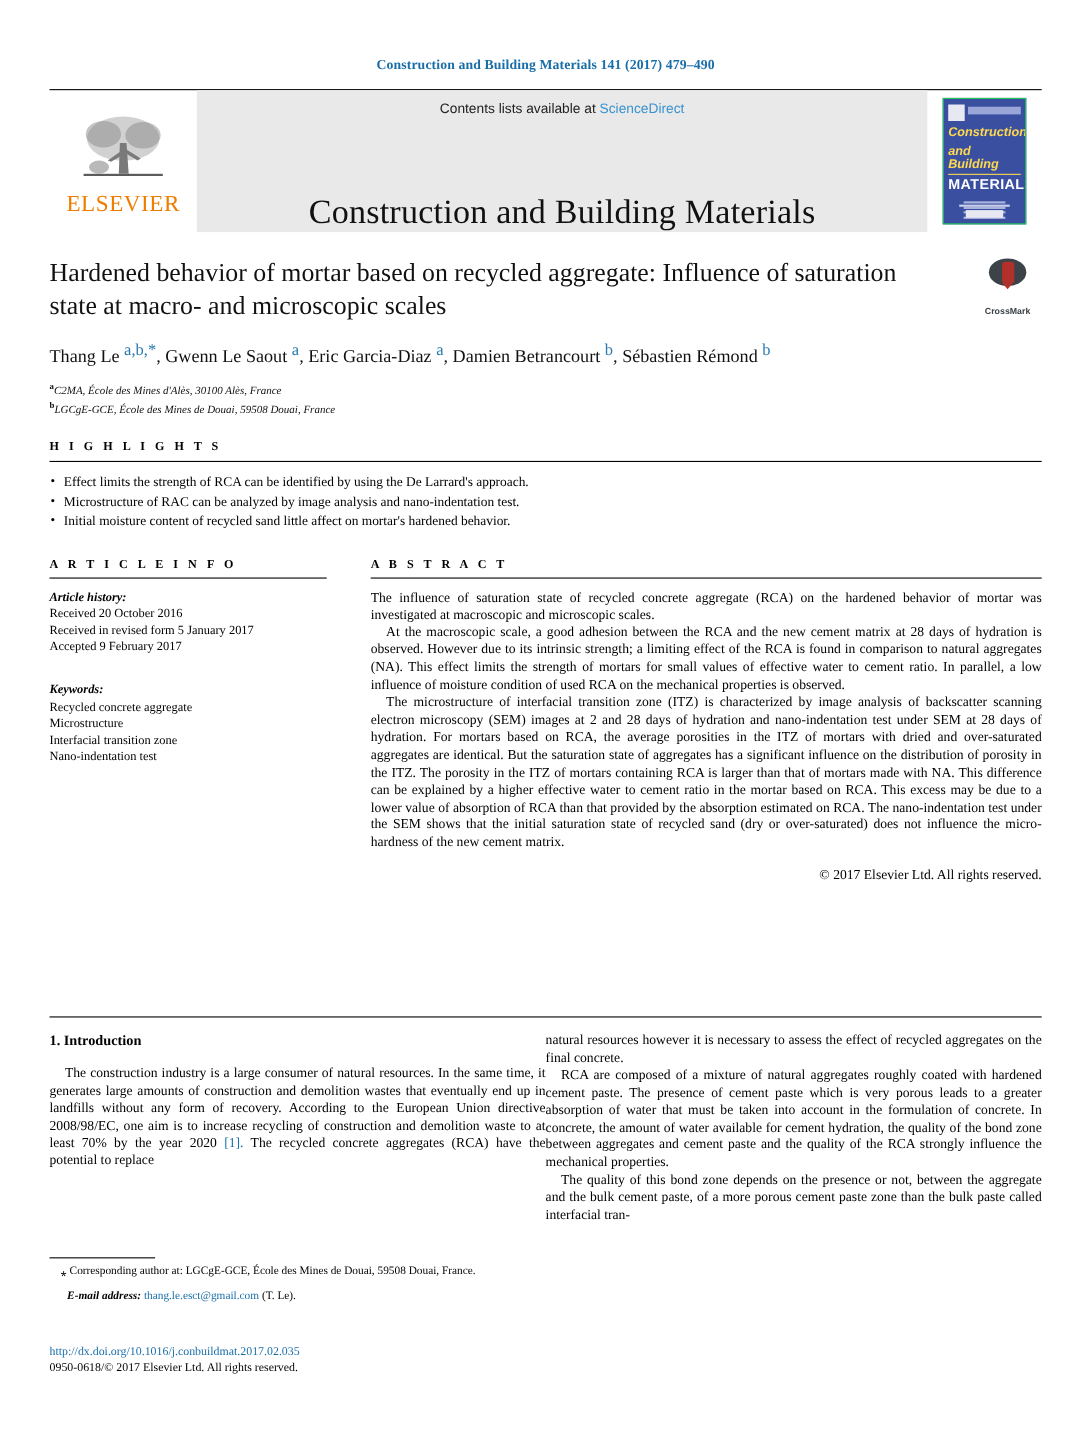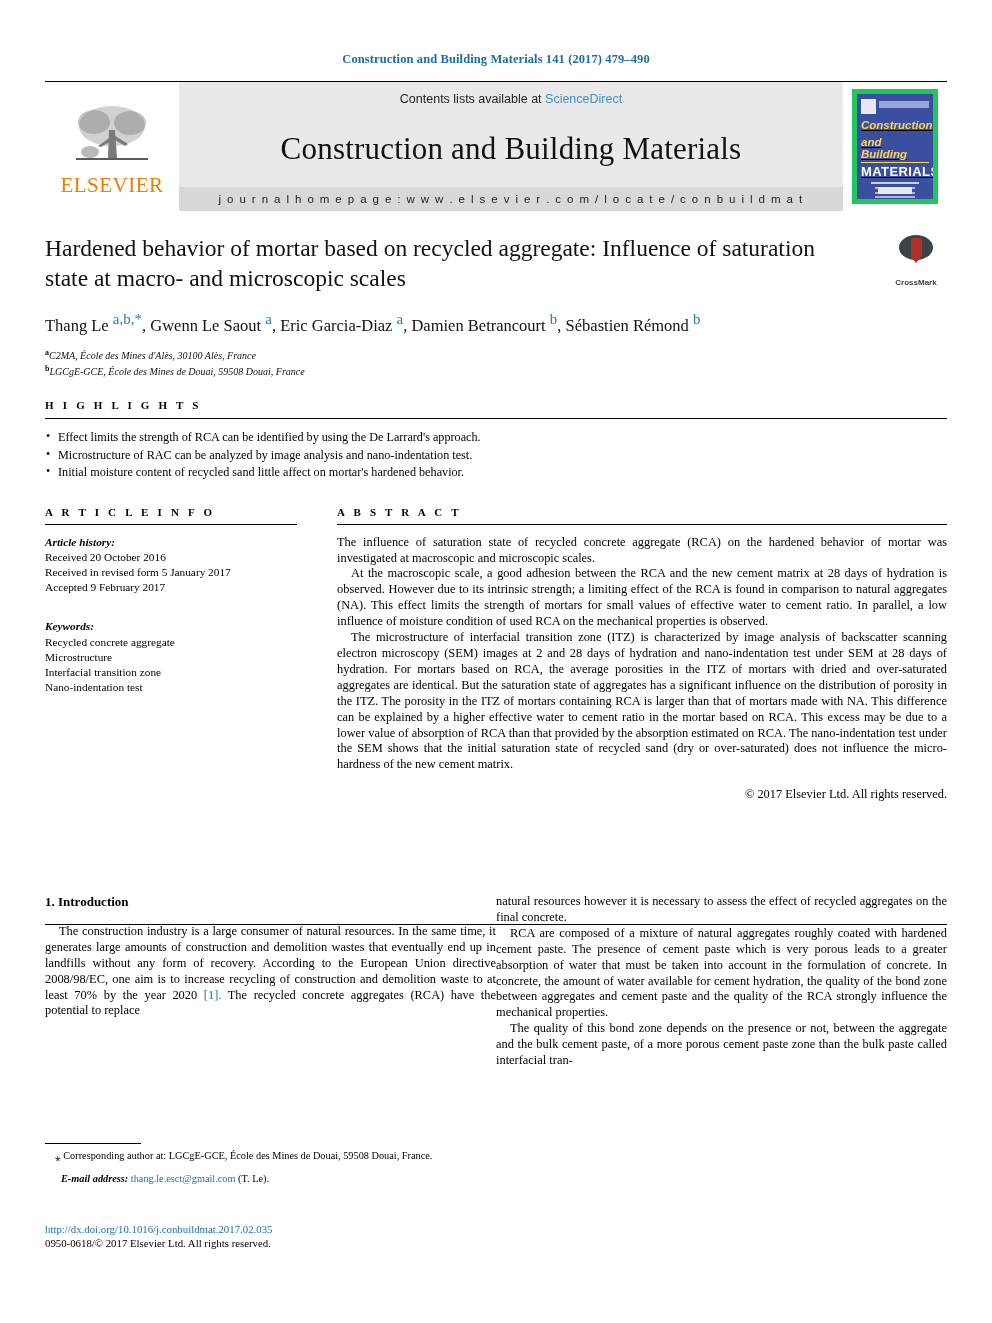--- a/index.html
+++ b/index.html
@@ -83,27 +83,26 @@
     padding: 6px 0 6px 0;
   }
   .mast-cover {
     width: 104px;
     flex: 0 0 104px;
     display: flex;
     align-items: center;
     justify-content: center;
   }
   .cover-img {
-    width: 86px; height: 115px;
+    width: 76px; height: 115px;
     background: #3a4fa0;
-    border: 5px solid #22c55e;
+    border: 1px solid #22c55e;
     position: relative;
     overflow: hidden;
     padding: 5px 4px;
-    text-decoration: underline;
   }
   .cov-top { display:flex; gap:3px; align-items:flex-start; }
   .cov-badge { width:15px; height:15px; background:#e8e8f2; }
   .cov-stripe { flex:1; height:7px; background:#9aa6d8; margin-top:2px; }
   .cov-t1 {
     color:#ffd84d; font-style:italic; font-weight:bold;
     font-size:11.5px; line-height:12px; margin-top:5px;
     font-family:"Liberation Sans", sans-serif;
   }
   .cov-t2 {
@@ -197,21 +196,21 @@
   .sub-it { font-style: italic; font-weight: bold; font-size: 11.3px; }
   .info-body { font-size: 11.3px; line-height: 15.2px; }
   .kw-block { margin-top: 24px; }
   .abs-body { font-size: 12.4px; line-height: 15.9px; text-align: justify; }
   .abs-body p { margin: 0; }
   .abs-body p.indent { text-indent: 14px; }
   .copyright { text-align: right; font-size: 12.4px; margin-top: 14px; }
 
   
   .bodycols {
-    position:absolute; left:45px; right:45px; top: 894px;
+    position:absolute; left:45px; right:45px; top: 938px;
     display:flex; 
   }
   .bcol { flex: 1 1 0; font-size: 12.4px; line-height: 15.9px; text-align: justify; }
   .bodyrule { position:absolute; left:45px; right:45px; top:924px; border-top:1px solid #000;}
   .h2 { font-size: 13px; font-weight: bold; margin: 0 0 14px 0; }
   .bcol p { margin: 0; text-indent: 14px; }
   .bcol p.noind { text-indent: 0; }
   a.cite, .blue { color: #1a6ea8; text-decoration: none; }
 
   
@@ -249,21 +248,20 @@
           <ellipse cx="22" cy="52" rx="9" ry="6" fill="#8a8a8a" opacity="0.6"></ellipse>
           <rect x="8" y="58" width="72" height="2" fill="#5c5c5c"></rect>
         </g>
       </svg>
       <div class="elsevier-word">ELSEVIER</div>
     </div>
 
     <div class="mast-center">
       <div class="contents-line"><span>Contents lists available at </span><span class="sd">ScienceDirect</span></div>
       <div class="journal-title">Construction and Building Materials</div>
-      <div class="homepage-bar">j o u r n a l   h o m e p a g e :   w w w . e l s e v i e r . c o m / l o c a t e / c o n b u i l d m a t</div>
     </div>
 
     <div class="mast-cover">
       <div class="cover-img">
         <div class="cov-top">
           <div class="cov-badge"></div>
           <div class="cov-stripe"></div>
         </div>
         <div class="cov-t1">Construction</div>
         <div class="cov-t1">and Building</div>

